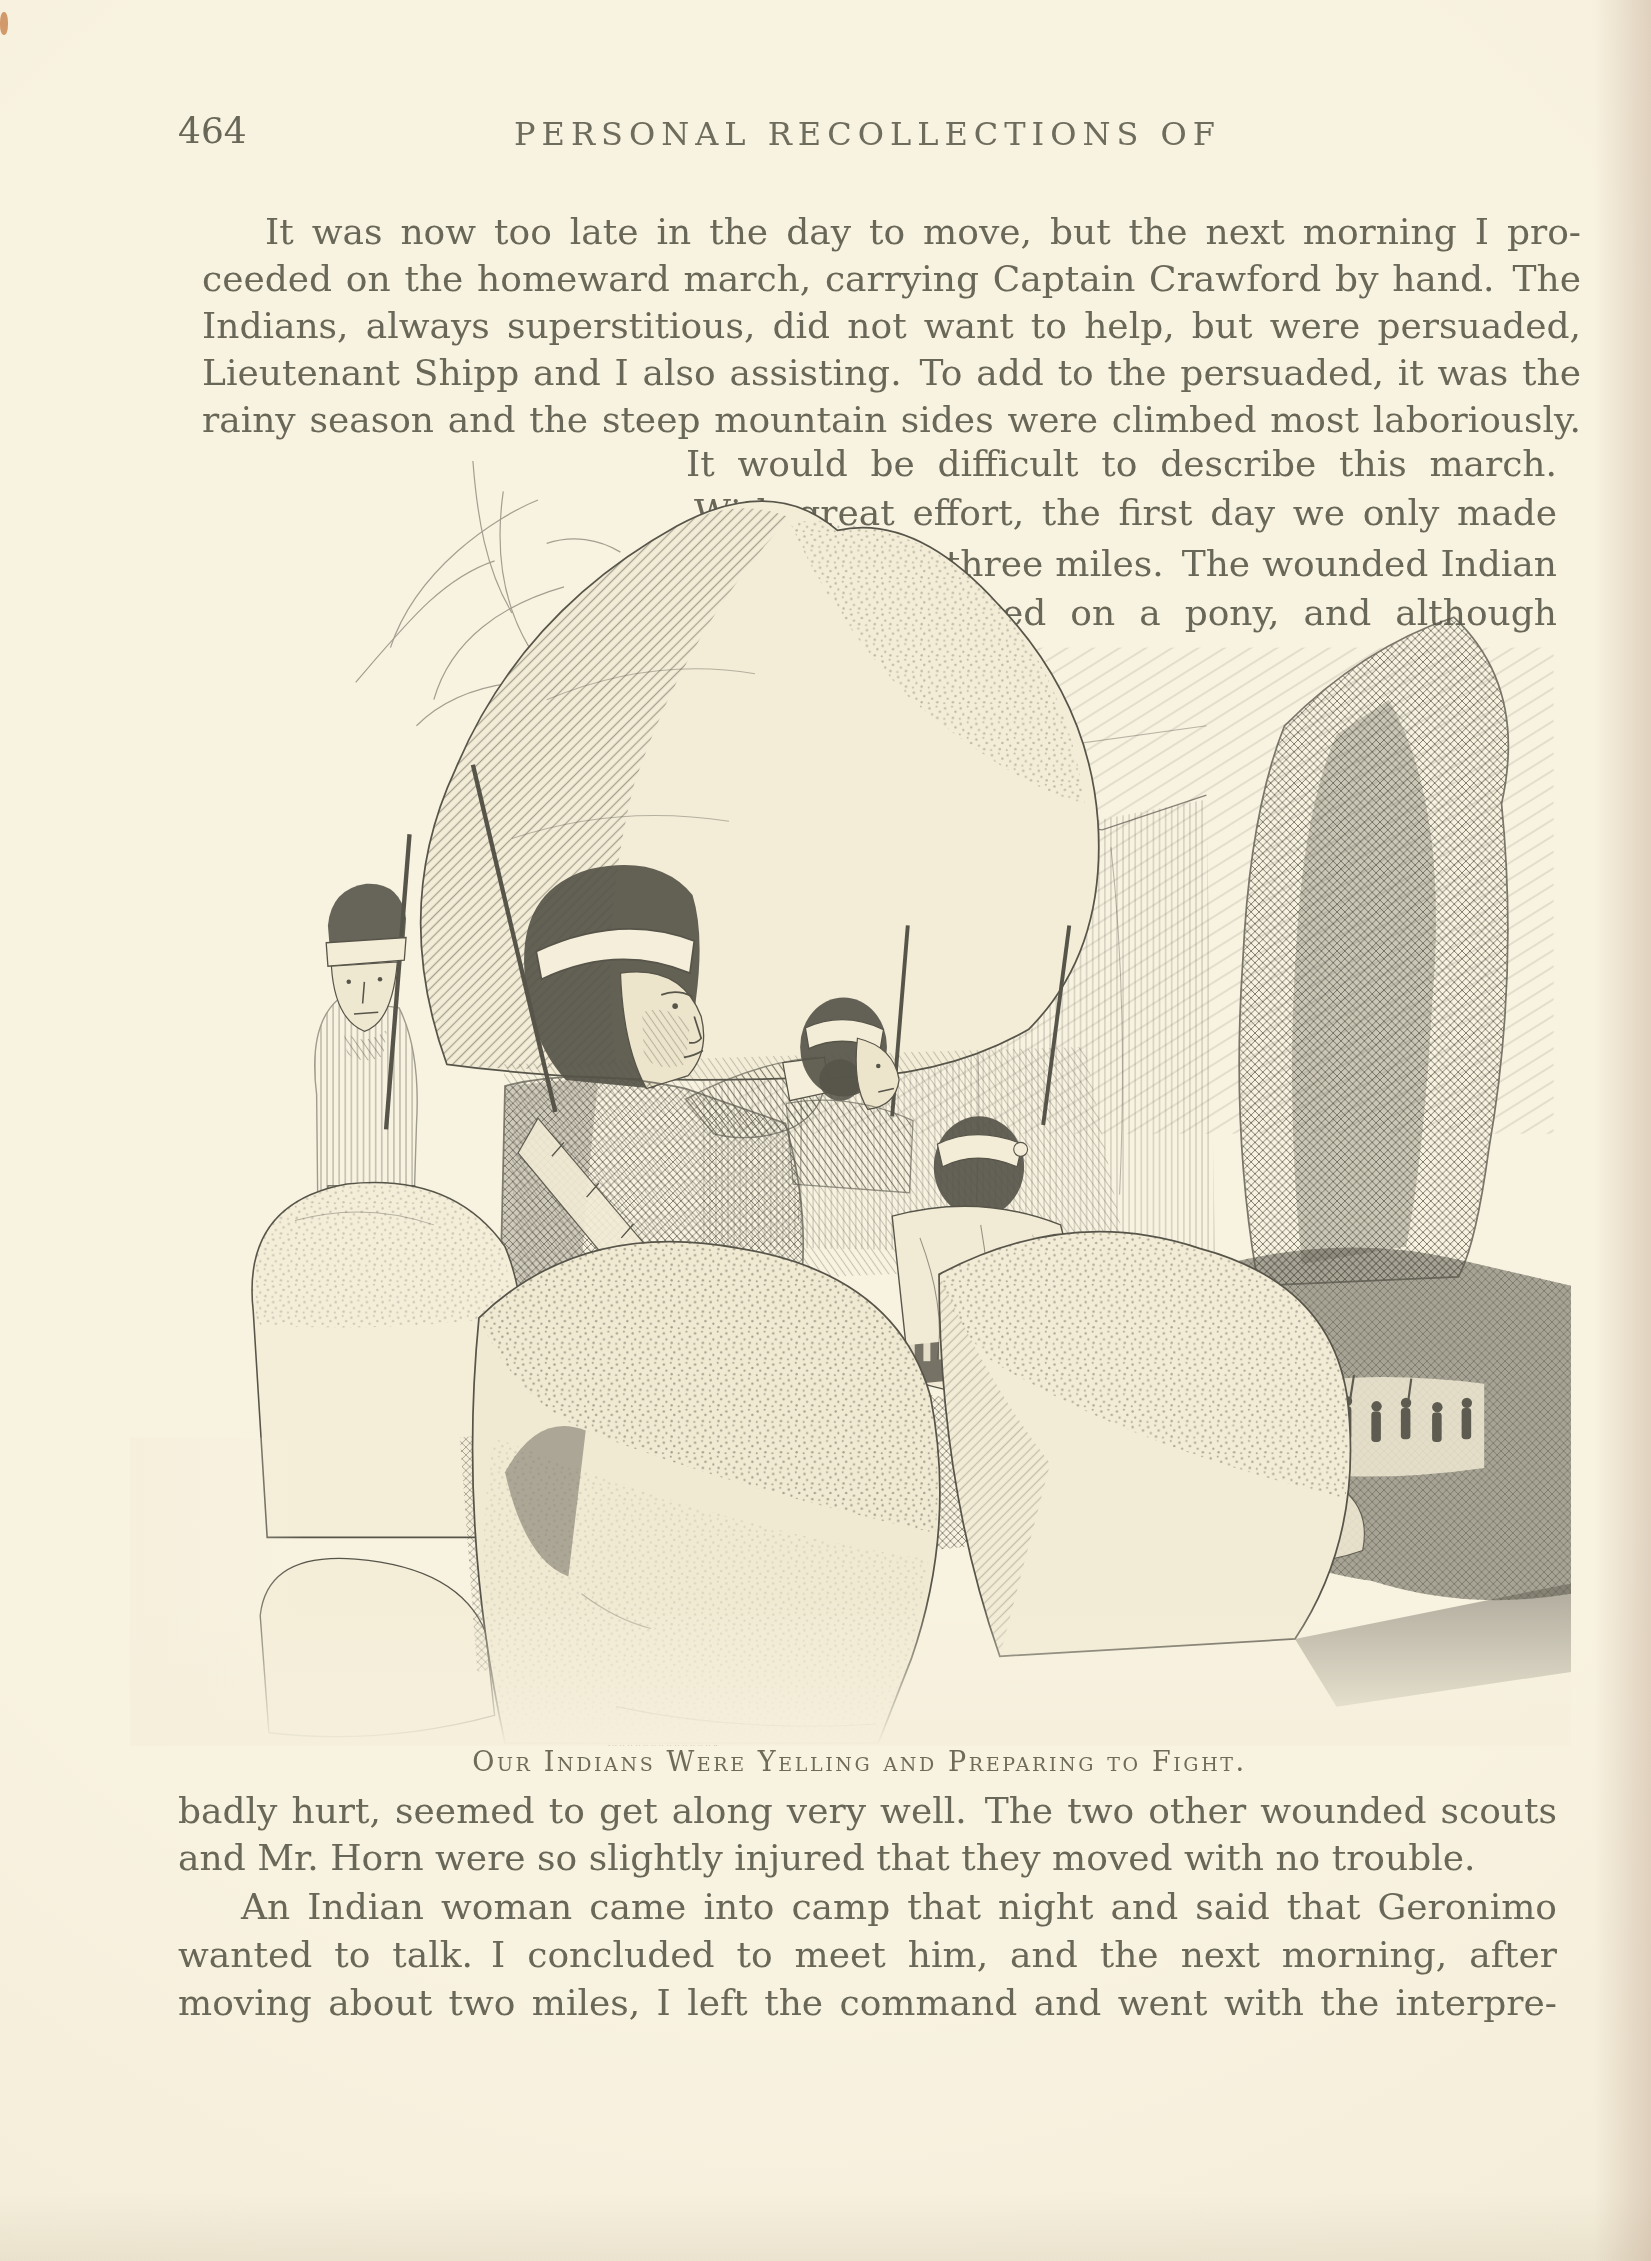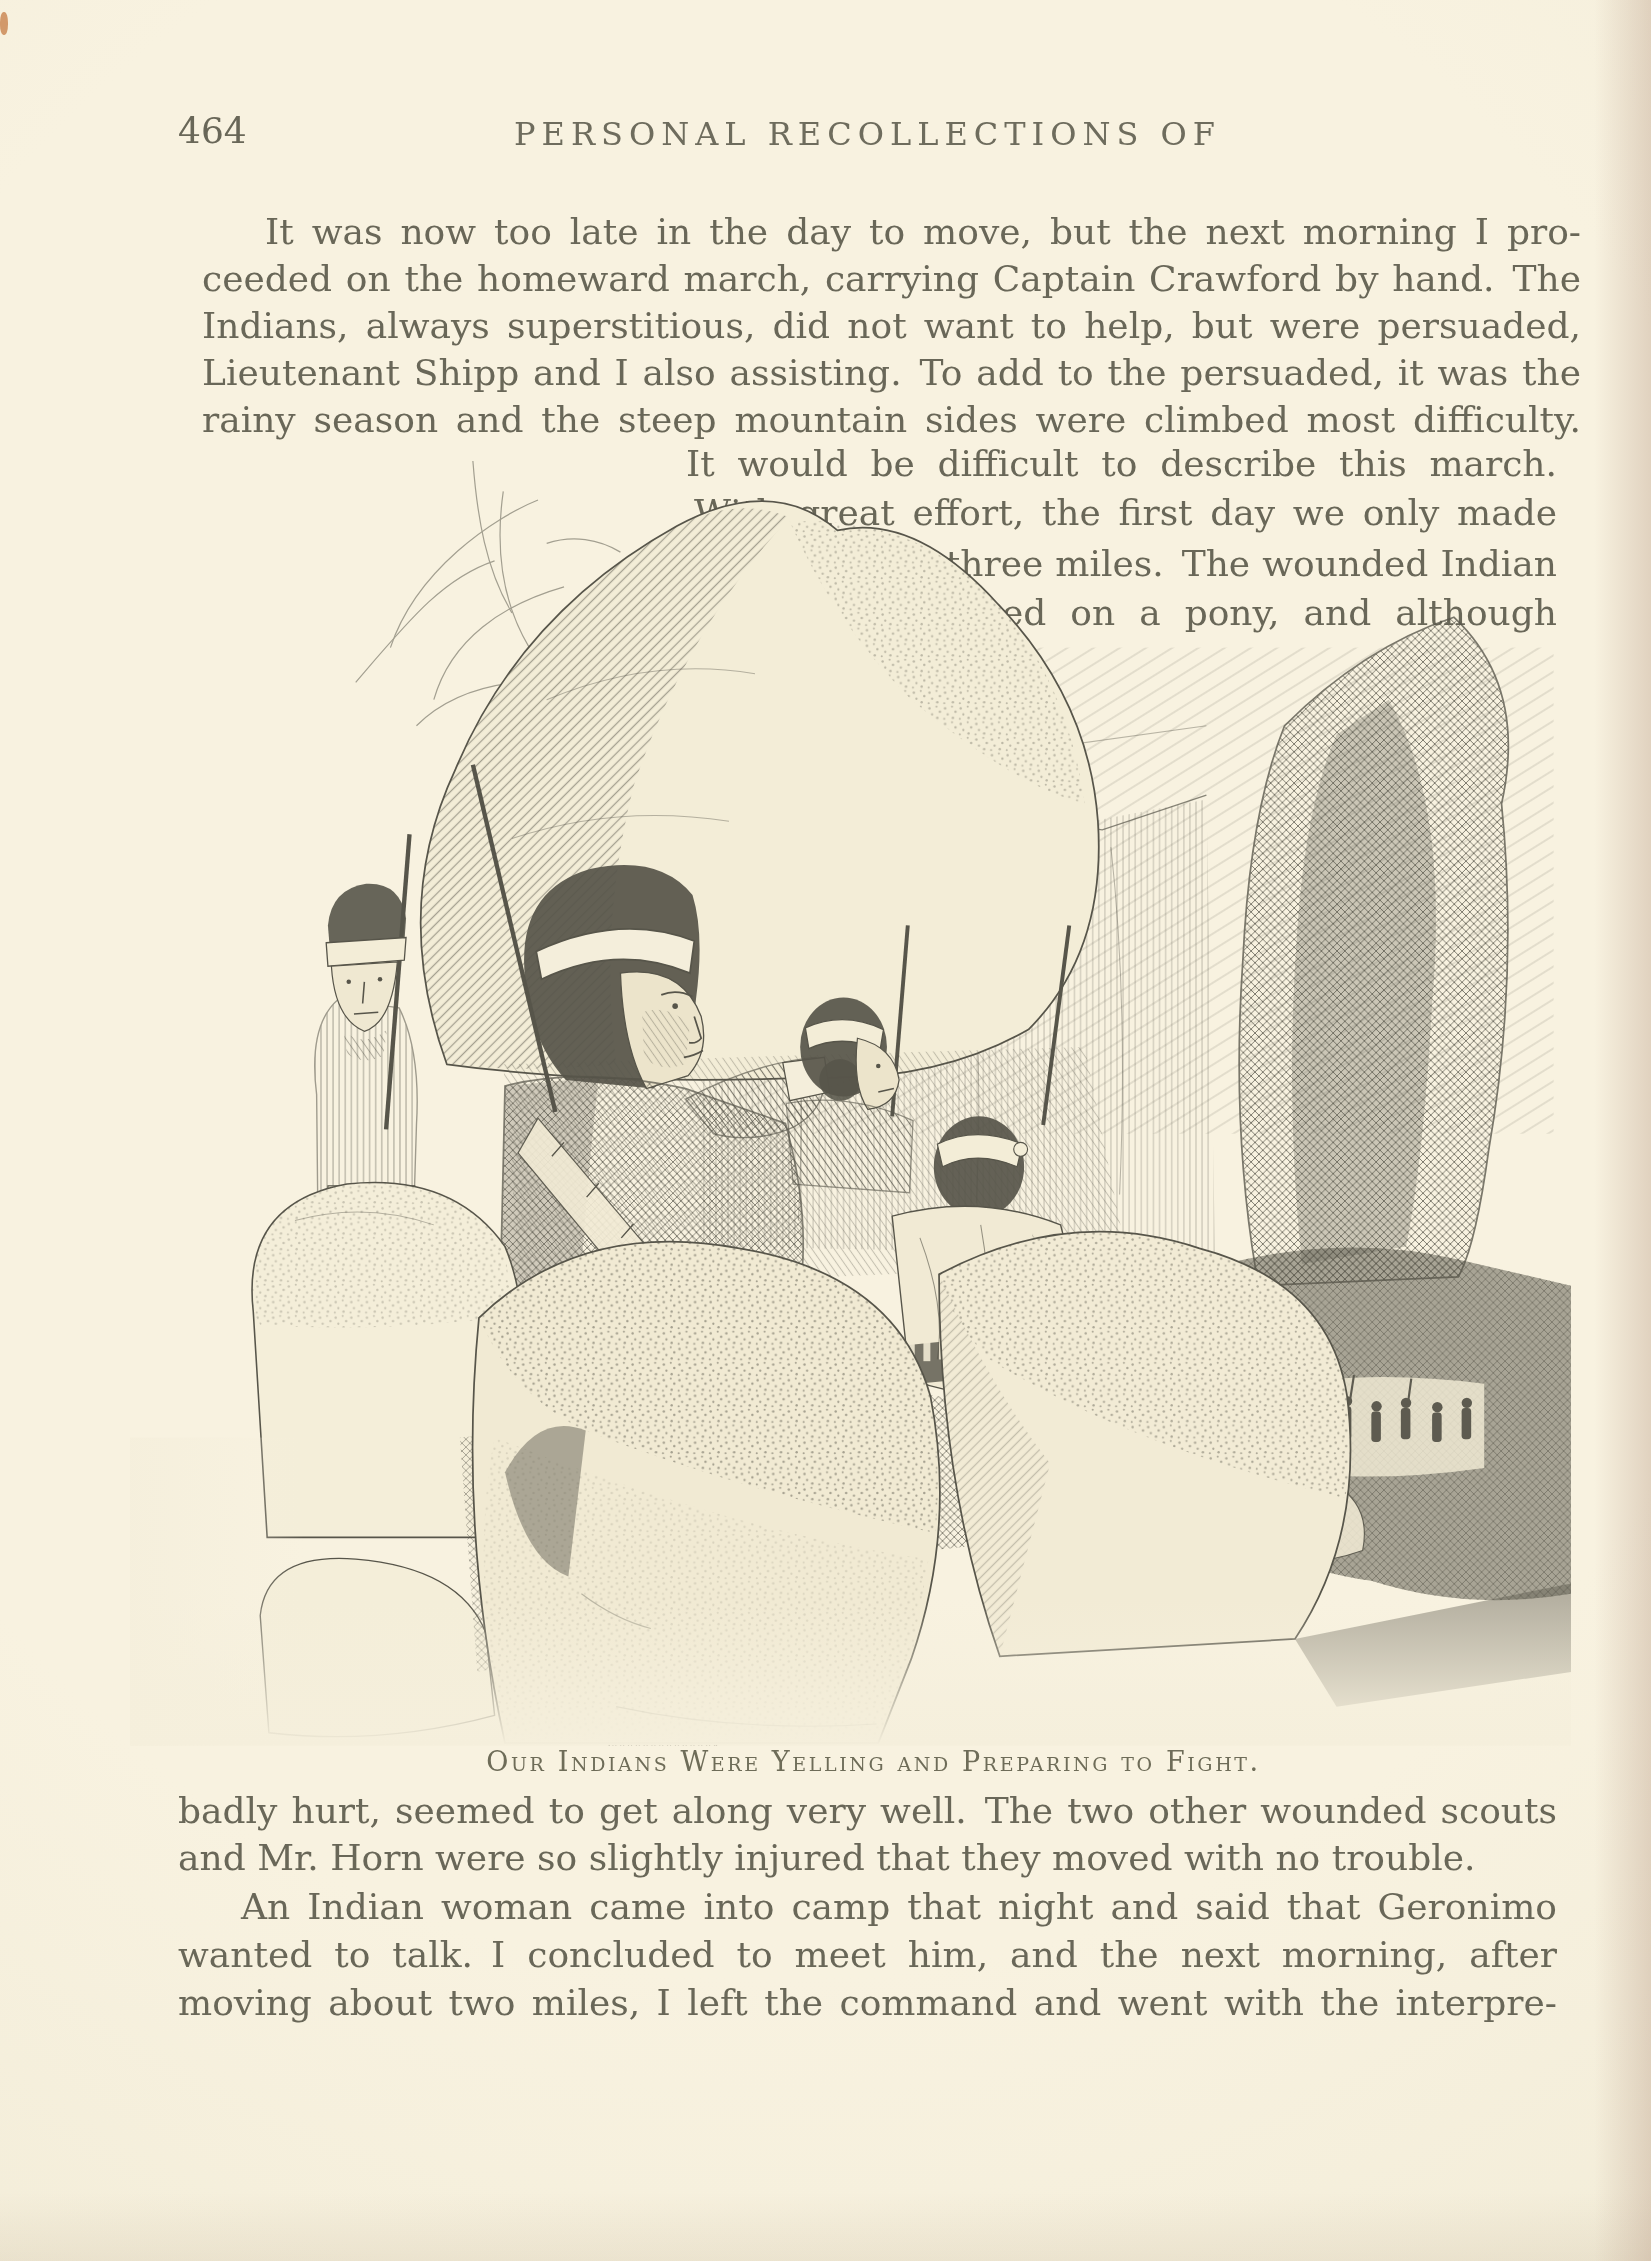--- a/index.html
+++ b/index.html
@@ -17,42 +17,42 @@
   }
   .pageno{position:absolute;left:178px;top:111px;font-size:36px;line-height:40px;}
   .rhead{position:absolute;left:178px;width:1379px;top:115px;text-align:center;
          font-size:32px;line-height:38px;letter-spacing:6px;color:#6e6c5d;}
   .col{position:absolute;left:178px;width:1379px;}
   .bl{font-size:36px;line-height:47px;white-space:nowrap;box-sizing:border-box;width:1379px;}
   .j{text-align:justify;text-align-last:justify;}
   .indent{padding-left:63px;}
   .wl{position:absolute;right:0;font-size:36px;line-height:47px;white-space:nowrap;
       text-align:justify;text-align-last:justify;}
-  .cap{position:absolute;left:184px;width:1379px;top:1744px;text-align:center;
+  .cap{position:absolute;left:170px;width:1379px;top:1744px;text-align:center;
        font-variant:small-caps;font-size:27px;line-height:35px;letter-spacing:2.6px;color:#6e6c58;}
   .inkmark{position:absolute;left:0;top:12px;width:7.8px;height:23.4px;border-radius:45%;
            background:#bf6a2d;opacity:.65;}
   #illo{position:absolute;left:130px;top:439px;width:1441px;height:1307px;}
 </style>
 </head>
 <body>
 
 <div id="page">
 
   <div class="inkmark"></div>
 
   <div class="pageno">464</div>
   <div class="rhead">PERSONAL RECOLLECTIONS OF</div>
 
   <div class="col" style="top:208px;margin-left:24px;">
     <div class="bl j indent">It was now too late in the day to move, but the next morning I pro-</div>
     <div class="bl j">ceeded on the homeward march, carrying Captain Crawford by hand. The</div>
     <div class="bl j">Indians, always superstitious, did not want to help, but were persuaded,</div>
     <div class="bl j">Lieutenant Shipp and I also assisting. To add to the persuaded, it was the</div>
-    <div class="bl j">rainy season and the steep mountain sides were climbed most difficulty.</div>
+    <div class="bl j">rainy season and the steep mountain sides were climbed most laboriously.</div>
   </div>
 
   <div class="col" style="top:440px;height:208px;">
     <div class="wl" style="top:0;left:508px;">It would be difficult to describe this march.</div>
     <div class="wl" style="top:49px;left:516px;">With great effort, the first day we only made</div>
     <div class="wl" style="top:100px;left:638px;">two or three miles. The wounded Indian</div>
     <div class="wl" style="top:149px;left:653px;">was placed on a pony, and although</div>
   </div>
 
   <svg id="illo" viewBox="0 0 1660 1505" xmlns="http://www.w3.org/2000/svg">

